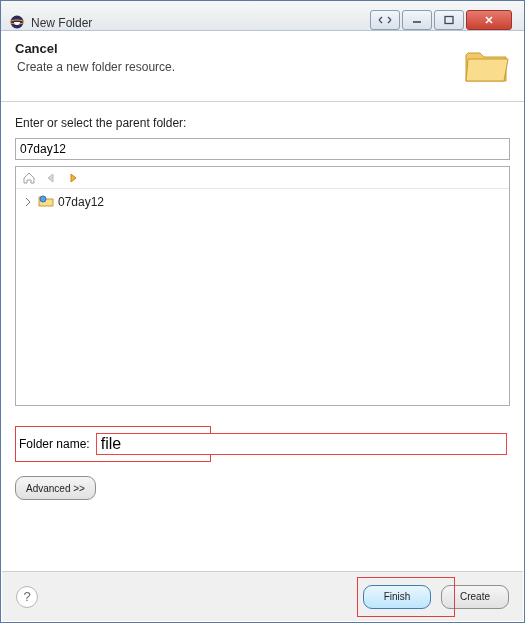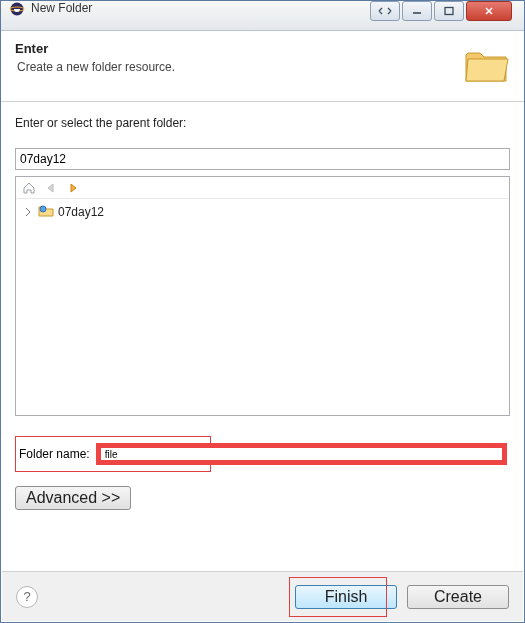--- a/index.html
+++ b/index.html
@@ -13,21 +13,21 @@
     height: 623px;
     overflow: hidden;
     border: 1px solid #5a7aa3;
   }
   
   .titlebar {
     height: 30px;
     background: linear-gradient(to bottom, #f7f7f7, #e4e8ec);
     border-bottom: 1px solid #b8c4d0;
     display: flex;
-    align-items: flex-start;
+    align-items: flex-end;
     padding: 0 12px 0 8px;
   }
   .titlebar .app-icon {
     width: 16px; height: 16px;
     margin-right: 6px;
     display: flex; align-items: center; justify-content: center;
   }
   .titlebar .title-text {
     flex: 1;
     color: #333;
@@ -75,21 +75,21 @@
   .header-icon {
     width: 48px; height: 48px;
     margin-left: 10px;
   }
 
   
   .body {
     padding: 14px 14px 8px 14px;
   }
   .label-row {
-    margin-bottom: 18px;
+    margin-bottom: 8px;
     color: #222;
   }
   .text-input {
     width: 100%;
     height: 22px;
     border: 1px solid #abadb3;
     padding: 2px 4px;
     font-family: inherit;
     font-size: 12px;
     background: #fff;
@@ -143,34 +143,34 @@
   }
   .fname-inner {
     position: absolute;
     left: 4px; top: 7px;
     display: flex; align-items: center; gap: 6px;
     right: 3px;
   }
   .fname-inner input {
     flex: 1;
     height: 22px;
-    border: 5px solid #ef4444;
+    border: 1px solid #ef4444;
     padding: 2px 4px;
-    font-family: inherit; font-size: 10px;
+    font-family: inherit; font-size: 16px;
   }
 
   .adv-btn-row { margin-top: 14px; }
   .button {
     height: 24px;
     border: 1px solid #8e8f8f;
     background: linear-gradient(to bottom, #f5f5f5, #e1e1e1);
-    border-radius: 3px;
+    border-radius: 9px;
     padding: 0 10px;
     font-family: inherit;
-    font-size: 16px;
+    font-size: 10px;
     color: #222;
     cursor: default;
     display: inline-flex;
     align-items: center;
     justify-content: center;
   }
   .footer {
     height: 50px;
     display: flex;
     align-items: center;
@@ -191,21 +191,21 @@
     font-size: 13px;
   }
   .footer-spacer { flex: 1; }
   .footer-btns {
     position: relative;
     display: flex;
     gap: 10px;
     align-items: center;
   }
   .btn-main {
-    width: 102px;
+    width: 68px;
     height: 24px;
   }
   .btn-finish {
     border: 1px solid #3c7fb1;
     background: linear-gradient(to bottom, #eaf6fd, #bee6fd);
   }
   .finish-redbox {
     position: absolute;
     left: -6px; top: -8px;
     width: 98px; height: 40px;
@@ -244,21 +244,21 @@
     <div class="win-btn close">
       <svg width="12" height="10" viewBox="0 0 12 10">
           <path d="M3 2 L9 8 M9 2 L3 8" stroke="#fff" stroke-width="1.6"></path>
         </svg>
     </div>
   </div>
 </div>
 
 <div class="header-panel">
   <div class="header-text">
-    <h1>Enter</h1>
+    <h1>Cancel</h1>
     <p>Create a new folder resource.</p>
   </div>
   <div class="header-icon">
     <svg width="48" height="48" viewBox="0 0 48 48">
       <path d="M4 14 L4 40 L44 40 L44 16 L22 16 L18 12 L6 12 Z" fill="#f3c76b" stroke="#c99a2e" stroke-width="1"></path>
       <path d="M6 18 L46 18 L42 40 L4 40 Z" fill="#f9dc8c" stroke="#c99a2e" stroke-width="1"></path>
     </svg>
   </div>
 </div>
 

